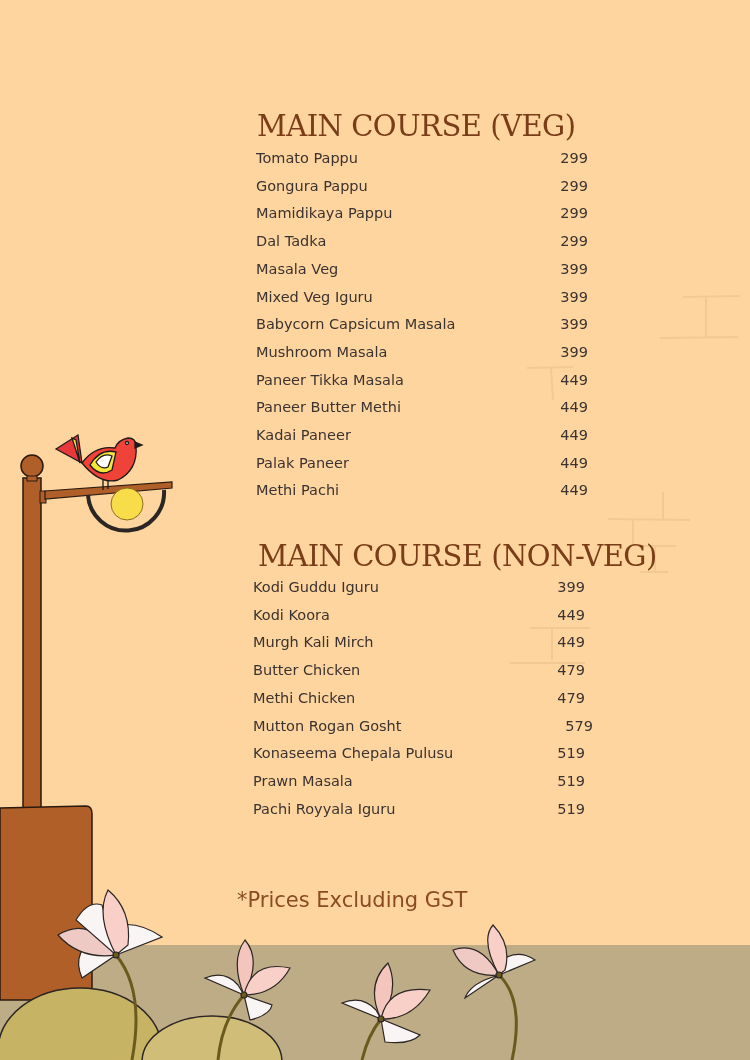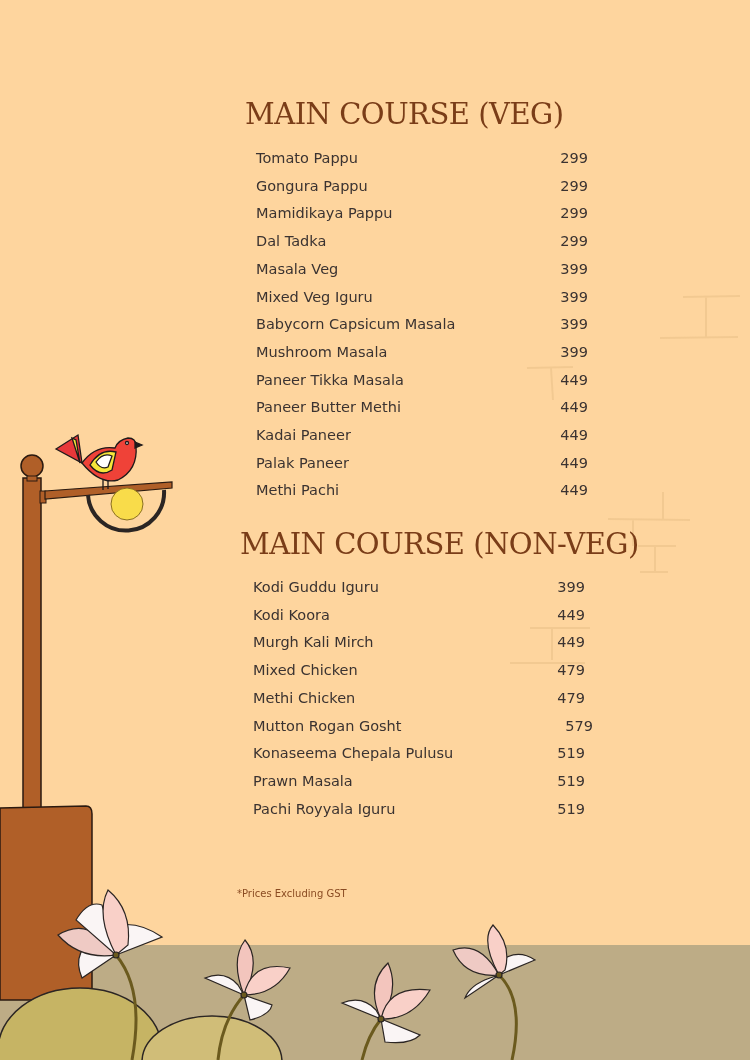--- a/index.html
+++ b/index.html
@@ -1,25 +1,25 @@
 <!DOCTYPE html>
 <html><head>
 <meta charset="utf-8">
 <style>
   html, body { margin:0; padding:0; }
   body { width:750px; height:1060px; overflow:hidden; background:#fed59e; position:relative;
          font-family:"DejaVu Sans", sans-serif; }
   .water { position:absolute; left:0; top:945px; width:750px; height:115px; background:#bdac86; }
   .heading { position:absolute; font-family:"DejaVu Serif", serif; color:#7a3d18;
-             font-size:29px; letter-spacing:-0.5px; font-weight:normal; margin:4px; }
+             font-size:29px; letter-spacing:-0.5px; font-weight:normal; margin:16px; }
   .menu-list { position:absolute; }
   .row { position:absolute; left:0; height:20px; font-size:14.5px; color:#3b3331; white-space:nowrap; }
   .row .name { position:absolute; left:16px; top:0; }
   .row .price { position:absolute; top:0; text-align:right; width:60px; }
-  .note { position:absolute; left:237px; top:888px; font-size:10px; color:#8a4b22; }
+  .note { position:absolute; left:237px; top:888px; font-size:21px; color:#8a4b22; }
   svg.deco { position:absolute; left:0; top:0; }
 </style>
 </head>
 <body>
 
 <div class="water"></div>
 
 <svg class="deco" width="750" height="1060">
 
   <g stroke="#f0c78f" stroke-width="2" fill="none" opacity="0.8">
@@ -137,36 +137,36 @@
   <div class="row" style="top:304.7px;">
       <span class="name">Palak Paneer</span>
       <span class="price" style="left:288px;">449</span>
     </div>
   <div class="row" style="top:332.4px;">
       <span class="name">Methi Pachi</span>
       <span class="price" style="left:288px;">449</span>
     </div>
 </div>
 
-<h1 class="heading" style="left:236px; top:523px;">MAIN COURSE (NON-VEG)</h1>
+<h1 class="heading" style="left:242px; top:523px;">MAIN COURSE (NON-VEG)</h1>
 <div class="menu-list" style="left:237px; top:579px; width:350px;">
   <div class="row" style="top:0px;">
       <span class="name">Kodi Guddu Iguru</span>
       <span class="price" style="left:288px;">399</span>
     </div>
   <div class="row" style="top:27.7px;">
       <span class="name">Kodi Koora</span>
       <span class="price" style="left:288px;">449</span>
     </div>
   <div class="row" style="top:55.4px;">
       <span class="name">Murgh Kali Mirch</span>
       <span class="price" style="left:288px;">449</span>
     </div>
   <div class="row" style="top:83.1px;">
-      <span class="name">Mixed Chicken</span>
+      <span class="name">Butter Chicken</span>
       <span class="price" style="left:288px;">479</span>
     </div>
   <div class="row" style="top:110.8px;">
       <span class="name">Methi Chicken</span>
       <span class="price" style="left:288px;">479</span>
     </div>
   <div class="row" style="top:138.5px;">
       <span class="name">Mutton Rogan Gosht</span>
       <span class="price" style="left:296px;">579</span>
     </div>

